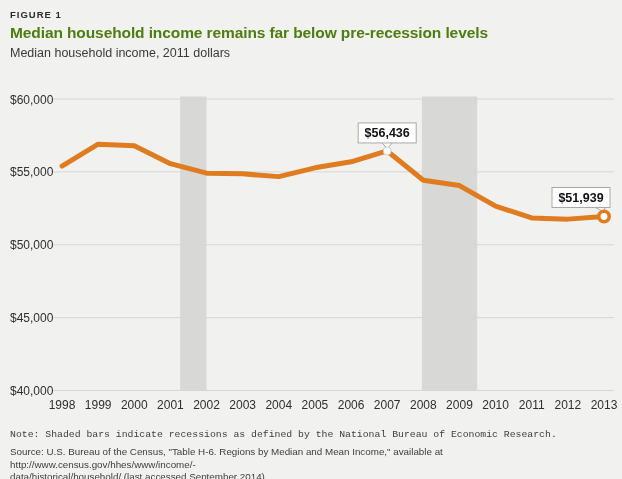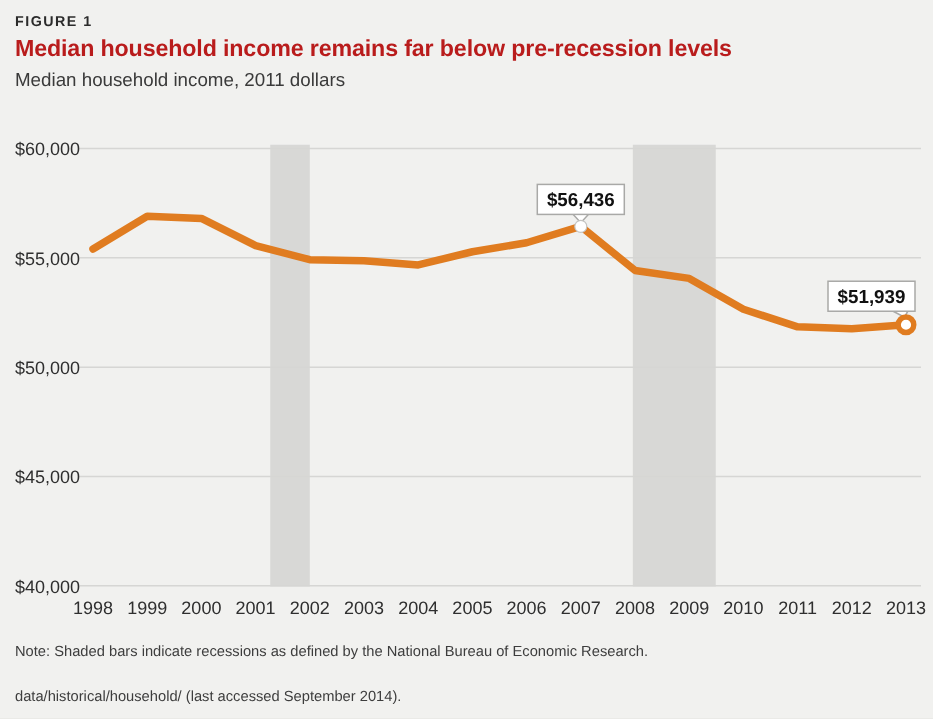--- a/index.html
+++ b/index.html
@@ -10,31 +10,31 @@
     font-family:"Liberation Sans", sans-serif;
     overflow:hidden;
   }
   .figure-label{
     position:absolute;left:10px;top:9px;
     font-size:9.5px;font-weight:bold;letter-spacing:1px;
     color:#2b2b2b;
   }
   .figure-title{
     position:absolute;left:10px;top:24px;margin:0;
-    font-size:15.5px;font-weight:bold;color:#b91c1c;
+    font-size:15.5px;font-weight:bold;color:#4d7c0f;
     letter-spacing:-0.1px;
   }
   .figure-subtitle{
     position:absolute;left:10px;top:46px;
     font-size:12.5px;color:#3a3a3a;
   }
   svg.chart{position:absolute;left:0;top:0;}
   .footer-note{
     position:absolute;left:10px;top:429px;right:8px;
-    font-size:9.8px;color:#3d3d3d;margin:0;
+    font-size:9.8px;color:#3d3d3d;margin:0;font-family:Liberation Mono, monospace;
   }
   .footer-source{
     position:absolute;left:10px;top:446px;right:8px;
     font-size:9.8px;color:#3d3d3d;margin:0;line-height:12.5px;
   }
 </style>
 </head>
 <body>
 
 <div class="canvas">
@@ -86,14 +86,14 @@
       </g>
       <g>
         <polygon points="594.5,206.989075 605.5,206.989075 603,211.489075" fill="#ffffff" stroke="#a9a9a7" stroke-width="1"></polygon>
         <rect x="552" y="187.489075" width="58" height="20" fill="#ffffff" stroke="#a9a9a7" stroke-width="1"></rect>
         <text x="581" y="201.989075" font-size="12.5" font-weight="bold" text-anchor="middle" fill="#111111" font-family="&quot;Liberation Sans&quot;, sans-serif">$51,939</text>
         <circle cx="604" cy="216.489075" r="5.2" fill="#ffffff" stroke="#e07c20" stroke-width="3.6"></circle>
       </g>
     </svg>
 
   <p class="footer-note">Note: Shaded bars indicate recessions as defined by the National Bureau of Economic Research.</p>
-  <p class="footer-source"><br><span>data/historical/household/ (last accessed September 2014).</span></p>
+  <p class="footer-source"><span>Source: U.S. Bureau of the Census, "Table H-6. Regions by Median and Mean Income," available at http://www.census.gov/hhes/www/income/-</span><br><span>data/historical/household/ (last accessed September 2014).</span></p>
 </div>
 
 </body></html>

